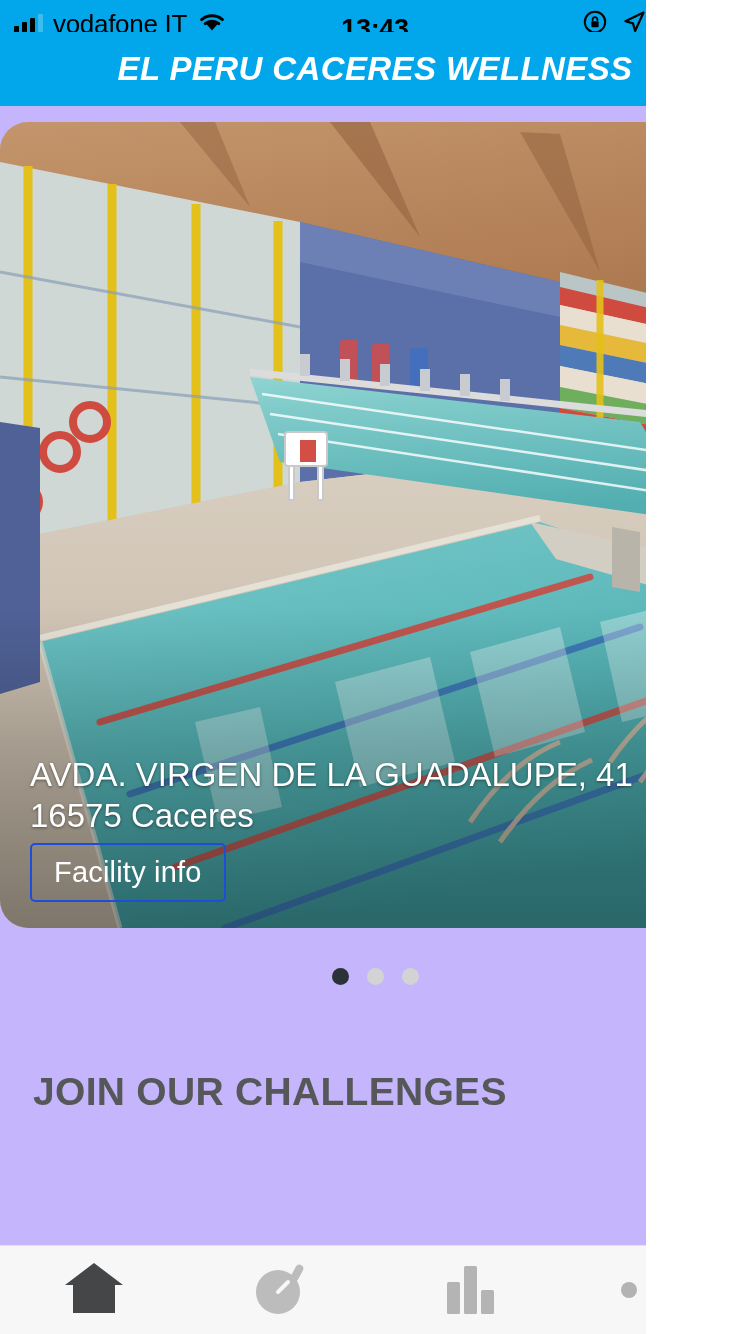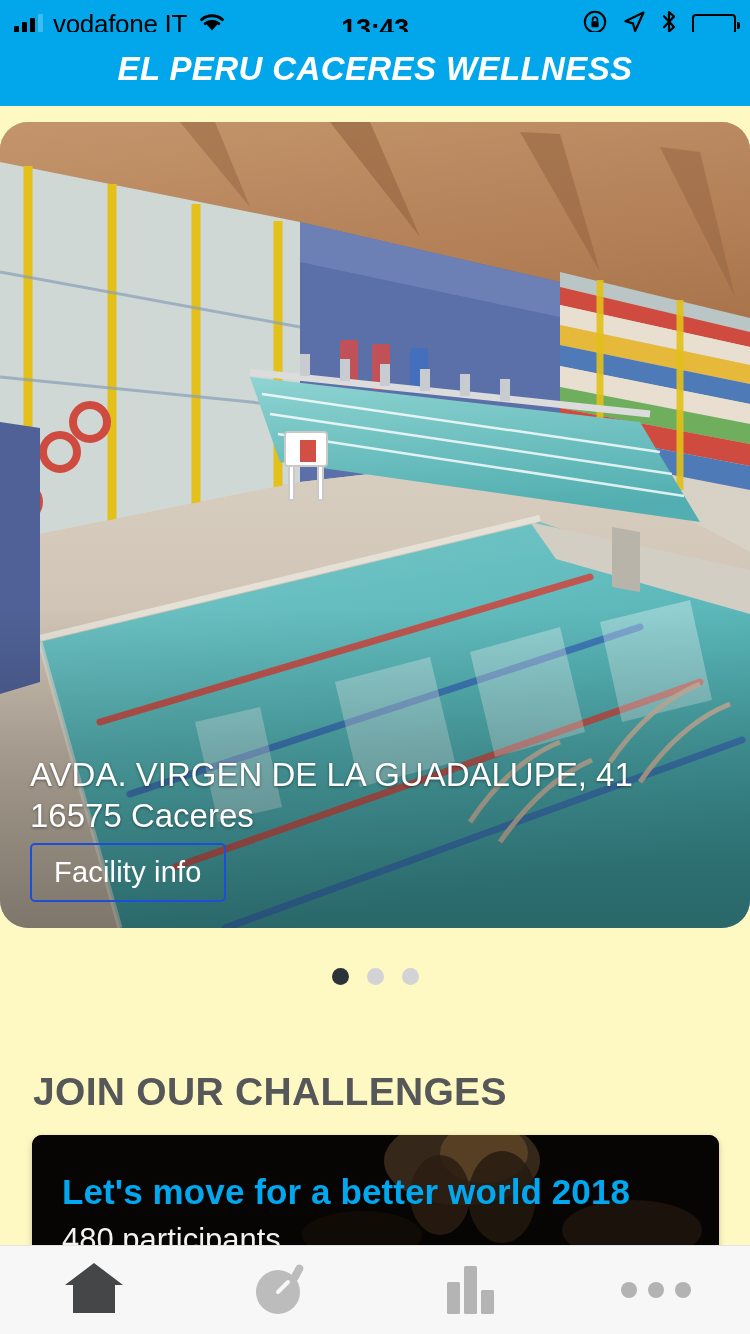--- a/index.html
+++ b/index.html
@@ -1,21 +1,21 @@
 <!DOCTYPE html>
 <html><head>
 <meta charset="utf-8">
 <style>
   * { margin:0; padding:0; box-sizing:border-box; }
   html, body {
     width:750px; height:1334px; overflow:hidden;
     font-family:"Liberation Sans", sans-serif;
     background:#ffffff;
   }
-  .phone { position:relative; width:750px; height:1334px; overflow:hidden; background:#fef9c3; }
+  .phone { position:relative; width:646px; height:1334px; overflow:hidden; background:#c4b5fd; }
 
   
   .statusbar {
     position:absolute; top:0; left:0; width:750px; height:48px;
     background:#01a7ea; display:flex; align-items:center; color:#000;
   }
   .sb-left { display:flex; align-items:center; gap:10px; padding-left:14px; width:300px; }
   .sb-center { flex:1; display:flex; justify-content:center; align-items:center; }
   .sb-right { display:flex; align-items:center; gap:14px; padding-right:14px; justify-content:flex-end; width:300px; }
   .sb-carrier { font-size:26px; font-weight:400; letter-spacing:-0.3px; color:#000; }
@@ -280,35 +280,20 @@
   </div>
 
   <div class="dots">
     <span class="dot active"></span>
     <span class="dot"></span>
     <span class="dot"></span>
   </div>
 
   <div class="section-title">JOIN OUR CHALLENGES</div>
 
-  <div class="challenge-card">
-    <div class="card-photo">
-      <svg viewBox="0 0 687 120" preserveAspectRatio="none">
-        <rect width="687" height="120" fill="#070503"></rect>
-        <ellipse cx="430" cy="26" rx="78" ry="44" fill="#3a2a1c" opacity="0.92"></ellipse>
-        <ellipse cx="452" cy="18" rx="44" ry="30" fill="#5b4226" opacity="0.9"></ellipse>
-        <ellipse cx="408" cy="60" rx="30" ry="40" fill="#2a1d12" opacity="0.85"></ellipse>
-        <ellipse cx="470" cy="62" rx="34" ry="46" fill="#241a10" opacity="0.8"></ellipse>
-        <ellipse cx="600" cy="95" rx="70" ry="30" fill="#2a1c10" opacity="0.6"></ellipse>
-        <ellipse cx="330" cy="100" rx="60" ry="24" fill="#1a1208" opacity="0.5"></ellipse>
-      </svg>
-    </div>
-    <div class="card-title">Let's move for a better world 2018</div>
-    <div class="card-sub">480 participants</div>
-  </div>
 
   <div class="tabbar">
     <div class="tab">
       <span>
         <svg width="62" height="58" viewBox="0 0 62 58">
           <path d="M31 4 L60 26 L52 26 L52 54 L10 54 L10 26 L2 26 Z" fill="#444648"></path>
         </svg>
       </span>
     </div>
     <div class="tab">

